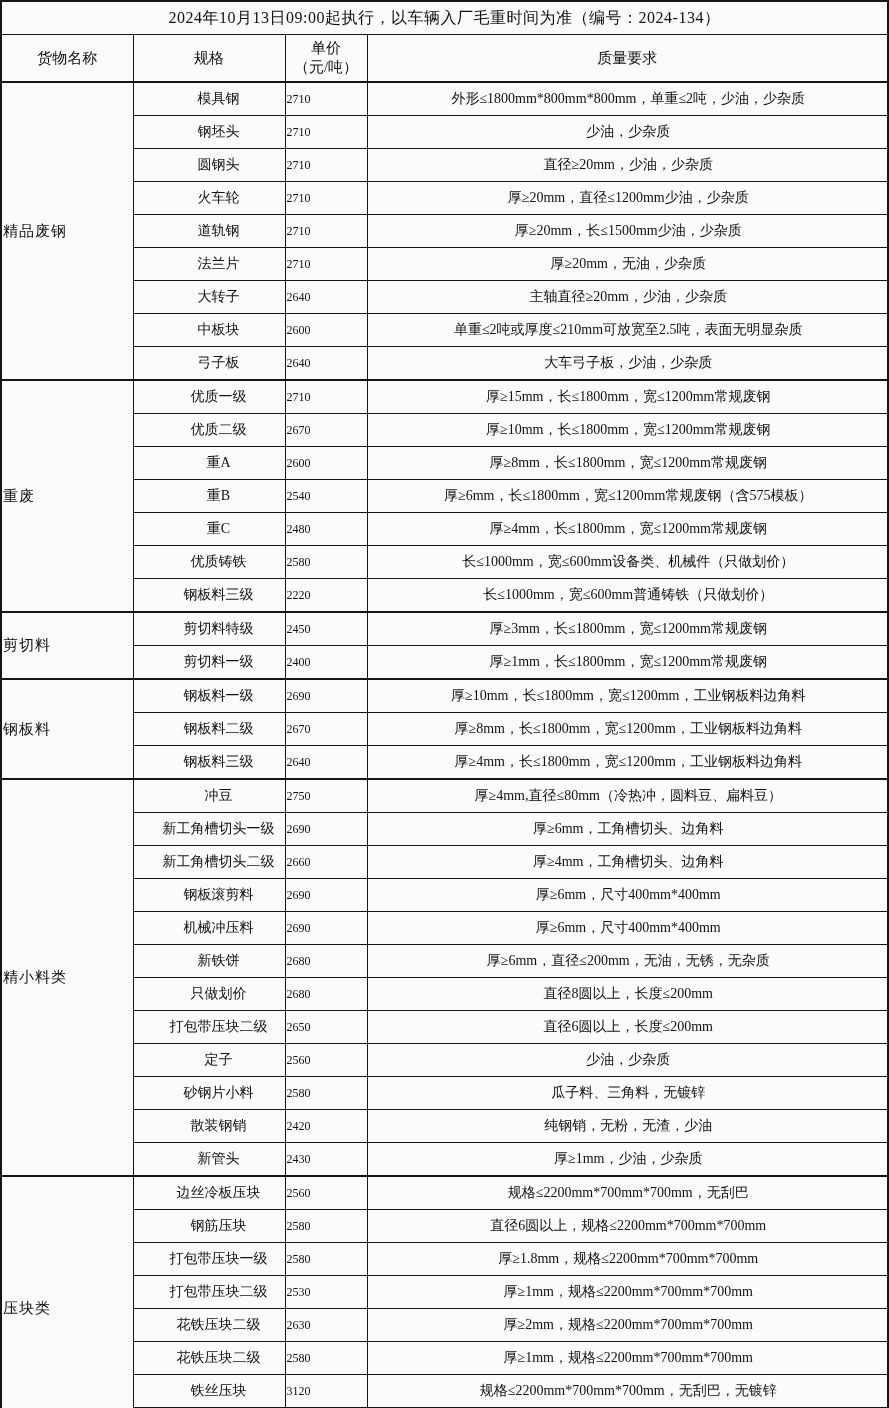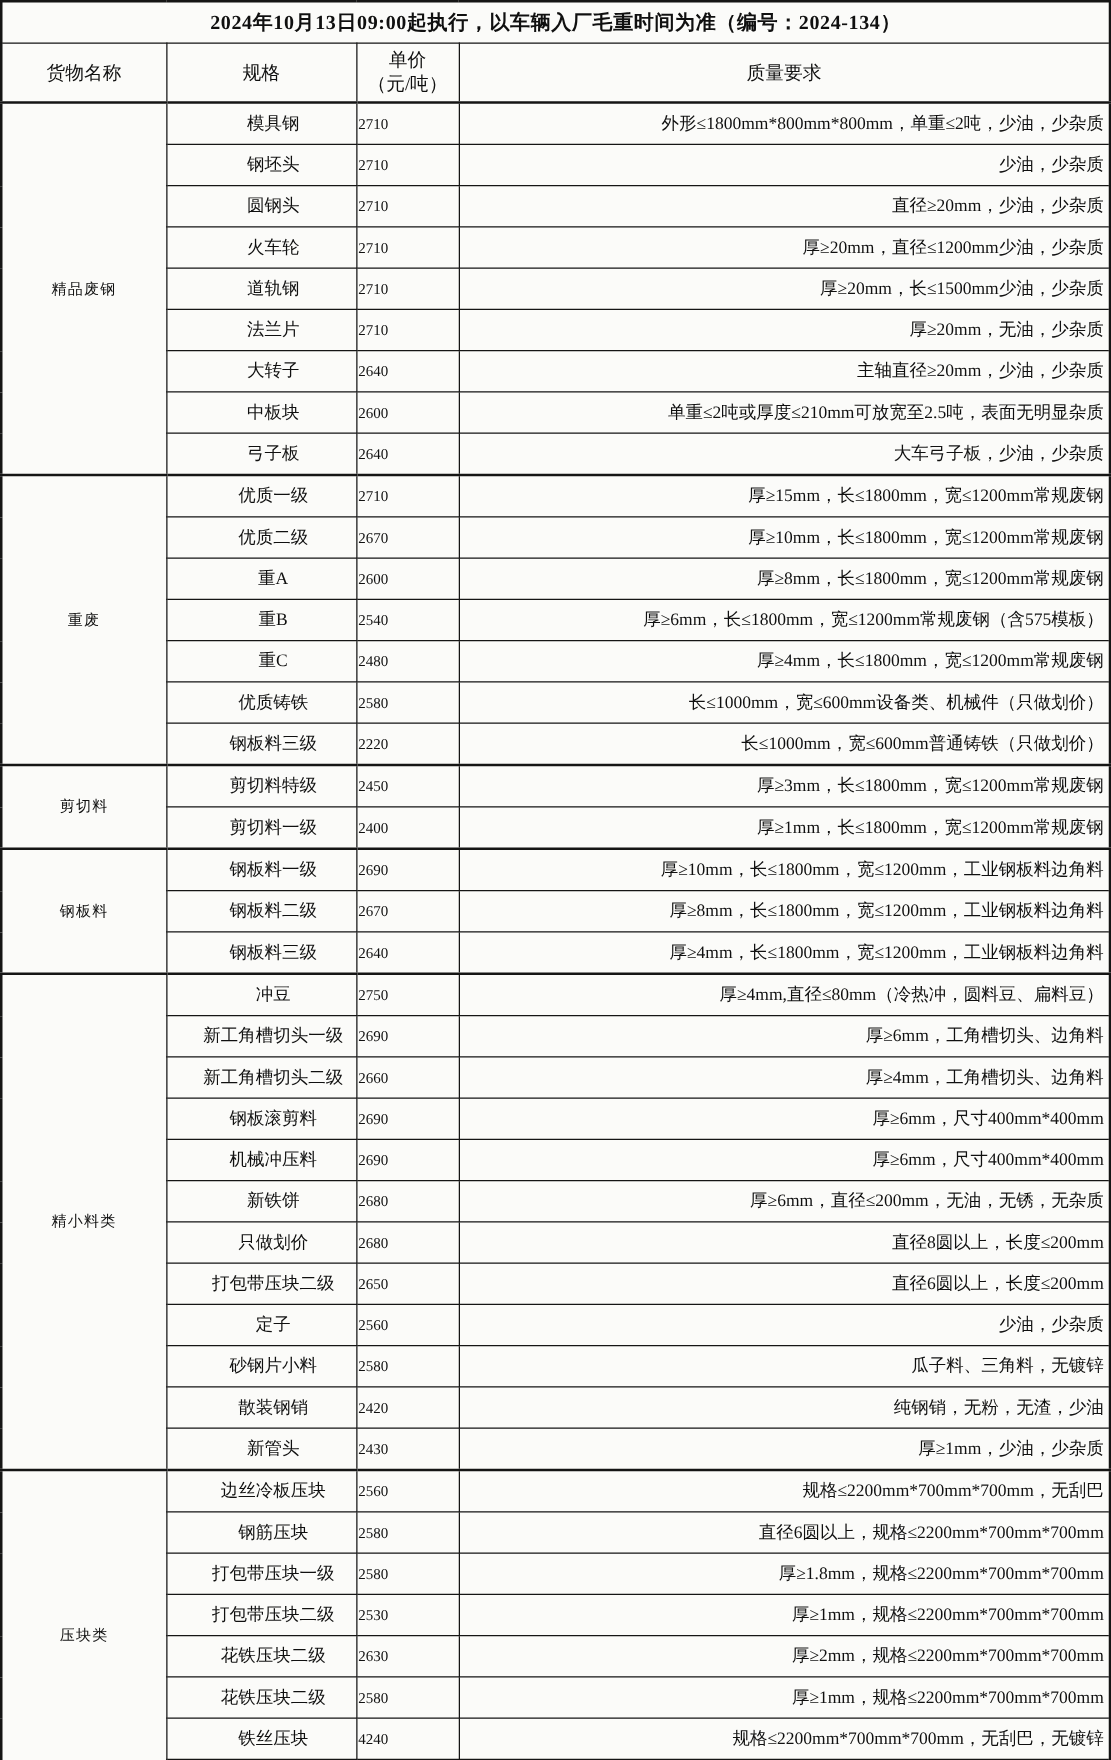--- a/index.html
+++ b/index.html
@@ -18,35 +18,35 @@
     width:100%;height:100%;
     border-collapse:collapse;table-layout:fixed;
     border:2px solid var(--border-color);
   }
   table.price td{
     border:1px solid var(--border-color);
     overflow:hidden;
   }
   td.title{
     height:30px;text-align:center;vertical-align:middle;
-    font-weight:bold;font-size:16px;letter-spacing:.5px;
+    font-weight:normal;font-size:16px;letter-spacing:.5px;
     border-bottom-width:2px;
   }
   tr.header-row td{
     height:44px;text-align:center;vertical-align:middle;
     font-size:15px;
   }
   td.cat{
-    text-align:center;vertical-align:middle;font-size:12px;
+    vertical-align:middle;font-size:15px;
     letter-spacing:1px;
   }
   td.spec{height:30px;text-align:center;vertical-align:middle;font-size:14px;padding-left:20px;}
   td.price{vertical-align:middle;font-size:12px;}
   td.quality{
-    text-align:right;vertical-align:middle;font-size:14px;
+    text-align:center;vertical-align:middle;font-size:14px;
     padding:0 4px 0 6px;white-space:nowrap;
   }
   tr.group-start td{border-top-width:2px;}
 </style>
 </head>
 <body>
 
 <div class="page">
   <table class="price">
     <colgroup>
@@ -267,21 +267,21 @@
           <td class="price">2630</td>
           <td class="quality">厚≥2mm，规格≤2200mm*700mm*700mm</td>
         </tr>
         <tr>
           <td class="spec">花铁压块二级</td>
           <td class="price">2580</td>
           <td class="quality">厚≥1mm，规格≤2200mm*700mm*700mm</td>
         </tr>
         <tr>
           <td class="spec">铁丝压块</td>
-          <td class="price">4240</td>
+          <td class="price">3120</td>
           <td class="quality">规格≤2200mm*700mm*700mm，无刮巴，无镀锌</td>
         </tr>
         <tr>
           <td class="spec">二极管压块</td>
           <td class="price">2410</td>
           <td class="quality">规格≤2200mm*700mm*700mm，无镀锌</td>
         </tr>
       </tbody>
 
   </table>

